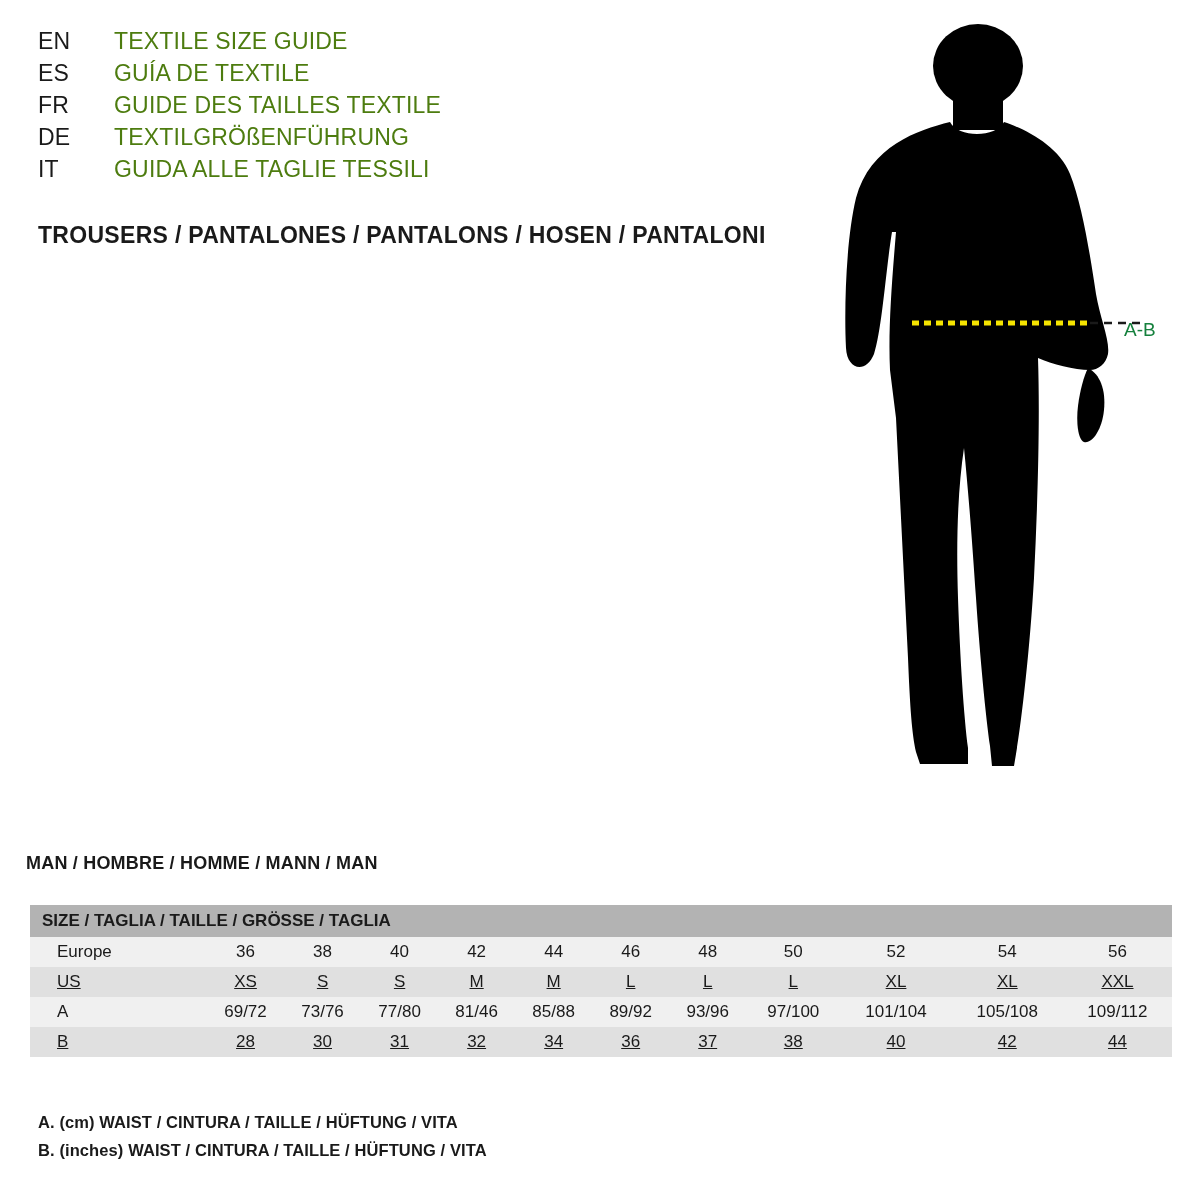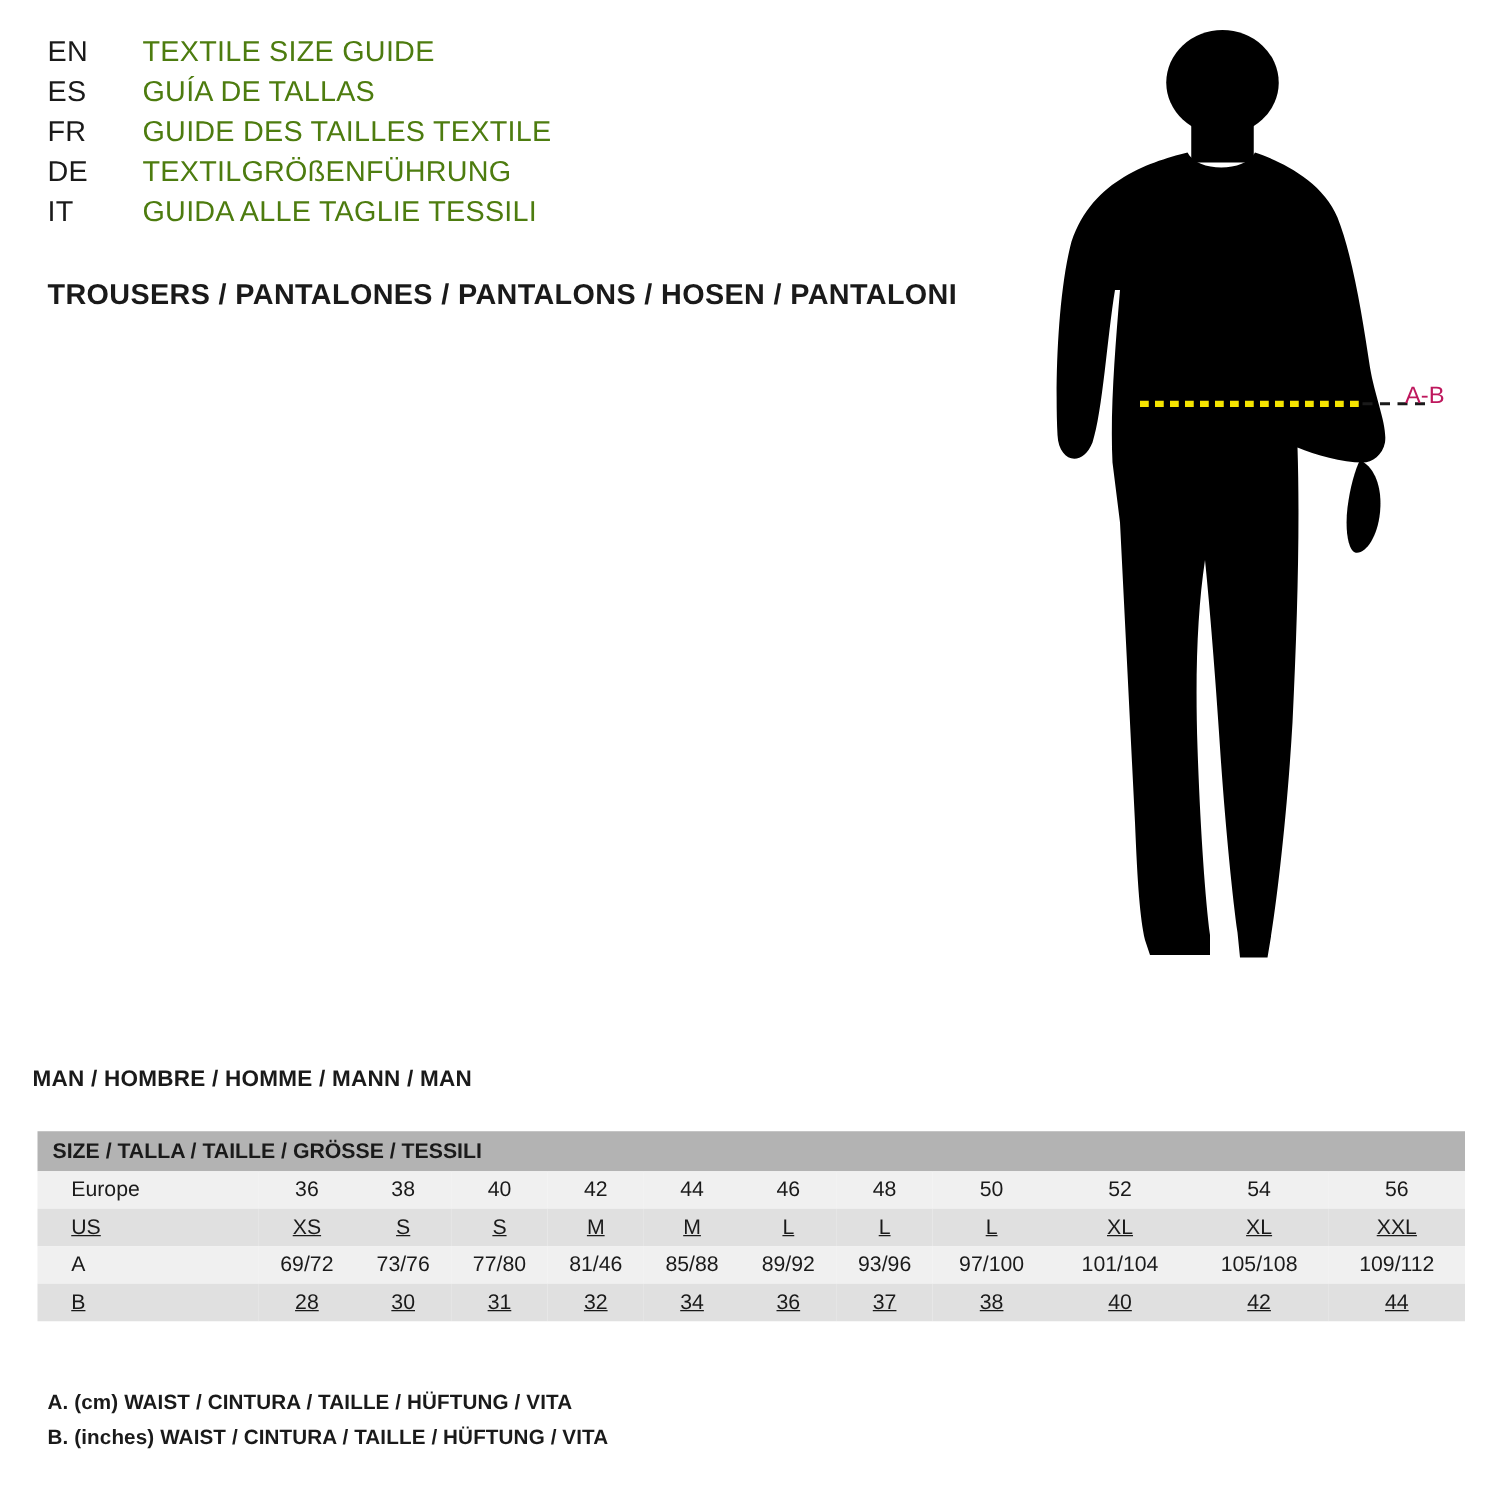--- a/index.html
+++ b/index.html
@@ -60,23 +60,23 @@
     left: 800px;
     top: 18px;
     width: 400px;
     height: 790px;
   }
   .figure-svg { display: block; }
 
   .ab-label {
     position: absolute;
     left: 1124px;
-    top: 306px;
+    top: 319px;
     font-size: 19px;
-    color: #be185d;
+    color: #15803d;
   }
 
   
   .table-caption {
     position: absolute;
     left: 26px;
     top: 853px;
     font-size: 18px;
     font-weight: bold;
     letter-spacing: 0.2px;
@@ -131,21 +131,21 @@
 
 <div class="page">
 
   <div class="lang-block">
     <div class="lang-row">
       <span class="lang-code">EN</span>
       <span class="lang-text">TEXTILE SIZE GUIDE</span>
     </div>
     <div class="lang-row">
       <span class="lang-code">ES</span>
-      <span class="lang-text">GUÍA DE TALLAS</span>
+      <span class="lang-text">GUÍA DE TEXTILE</span>
     </div>
     <div class="lang-row">
       <span class="lang-code">FR</span>
       <span class="lang-text">GUIDE DES TAILLES TEXTILE</span>
     </div>
     <div class="lang-row">
       <span class="lang-code">DE</span>
       <span class="lang-text">TEXTILGRÖßENFÜHRUNG</span>
     </div>
     <div class="lang-row">
@@ -203,21 +203,21 @@
     </svg>
   </div>
 
   <div class="ab-label">A-B</div>
 
   <div class="table-caption">MAN / HOMBRE / HOMME / MANN / MAN</div>
 
   <table class="size-table">
     <tbody>
       <tr class="head-row">
-        <th colspan="12">SIZE / TALLA / TAILLE / GRÖSSE / TESSILI</th>
+        <th colspan="12">SIZE / TAGLIA / TAILLE / GRÖSSE / TAGLIA</th>
       </tr>
       <tr class="row-light">
         <td class="label-cell">Europe</td>
         <td>36</td>
         <td>38</td>
         <td>40</td>
         <td>42</td>
         <td>44</td>
         <td>46</td>
         <td>48</td>

